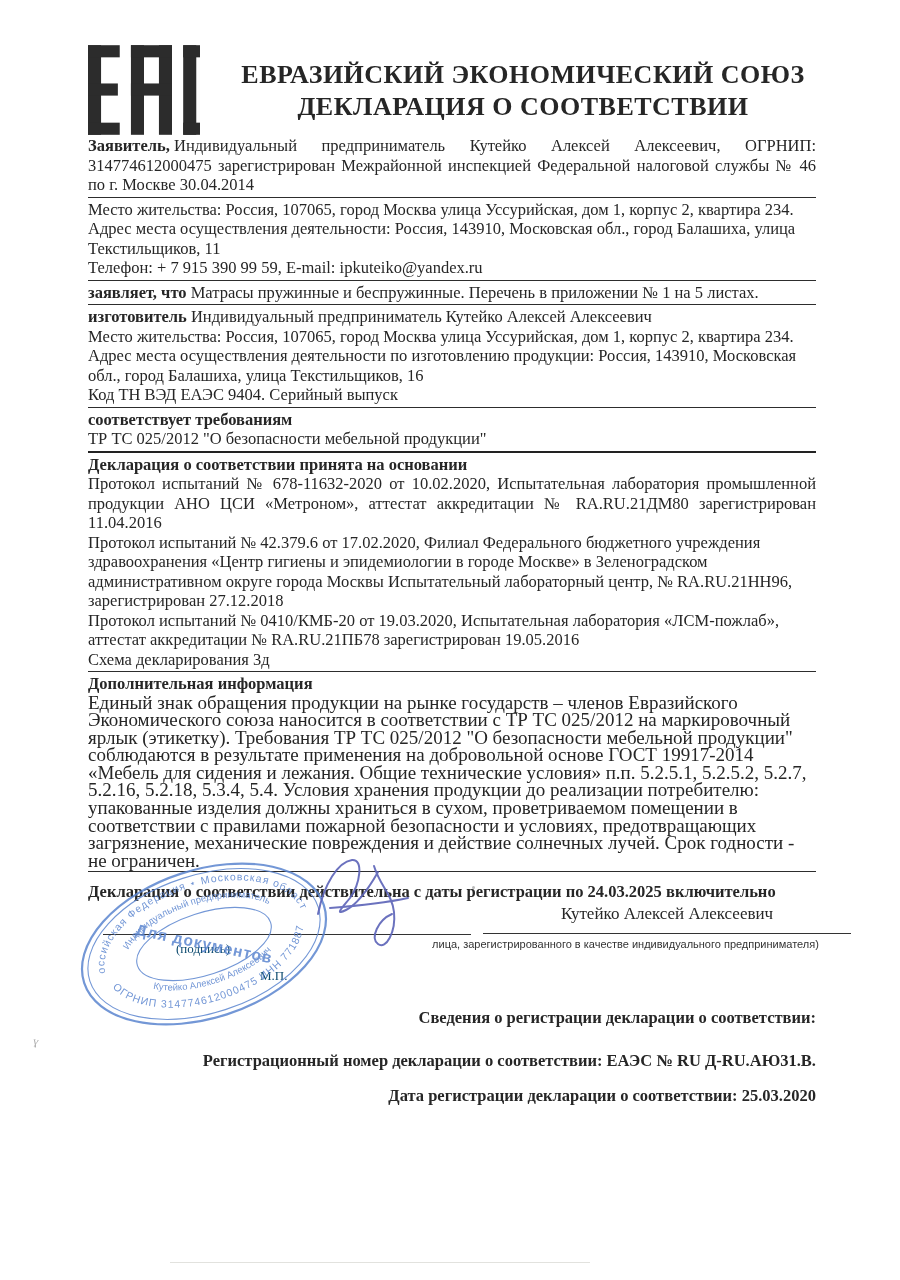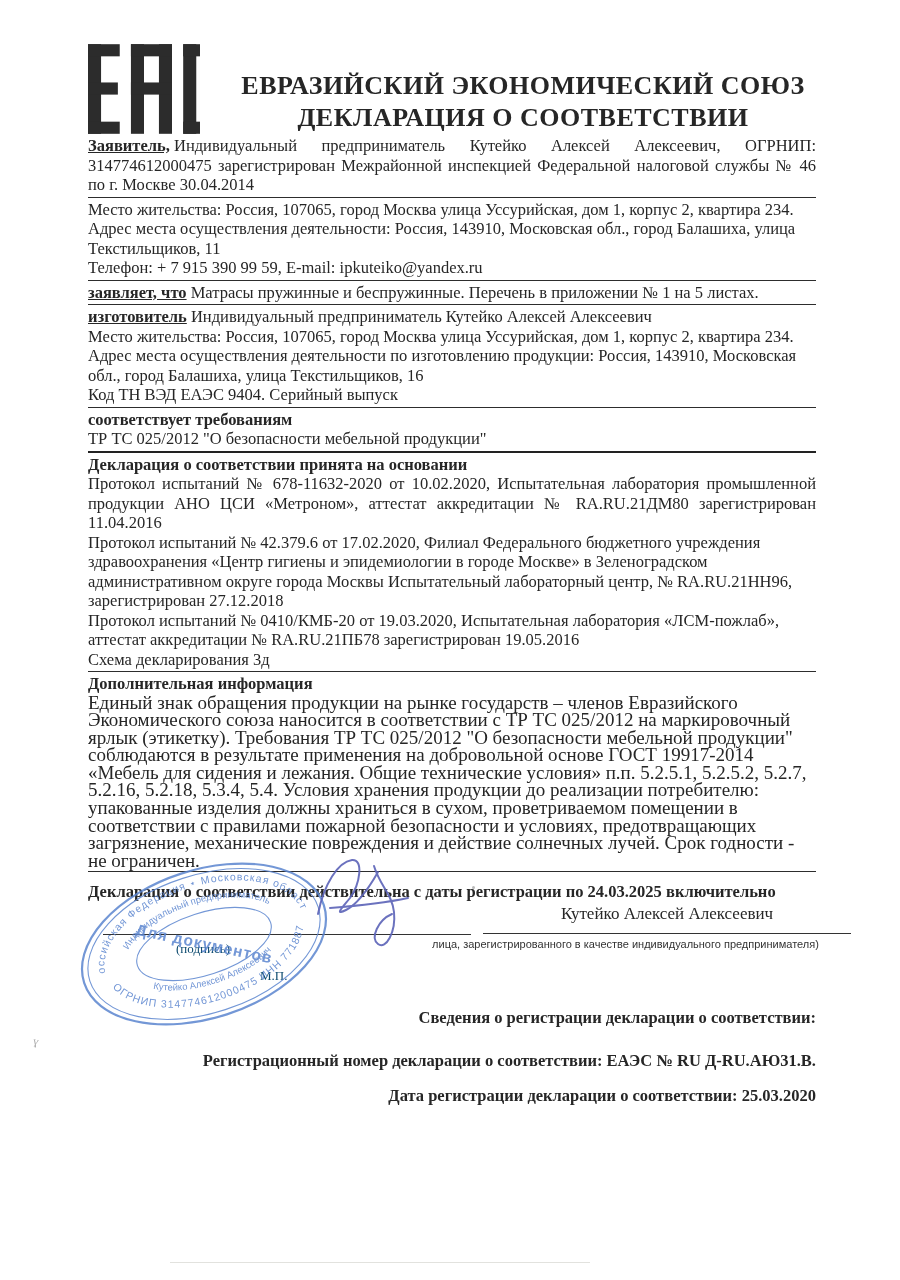--- a/index.html
+++ b/index.html
@@ -8,29 +8,29 @@
     width:900px;height:1280px;
     background:#fff;
     font-family:"Liberation Serif","DejaVu Serif",serif;
     color:#262626;
     overflow:hidden;
     box-sizing:border-box;
     padding:42px 84px 0 88px;
     font-size:16.5px;
     line-height:19.5px;
   }
-  .header{display:flex;align-items:flex-end;height:92px;margin-bottom:2px;}
+  .header{display:flex;align-items:center;height:92px;margin-bottom:2px;}
   .eac-logo{flex:0 0 auto;margin-top:4px;}
   .titles{
     flex:1 1 auto;text-align:center;
     font-weight:bold;font-size:26px;line-height:32px;
     letter-spacing:.5px;padding-top:6px;padding-left:30px;
   }
   .b{font-weight:bold;}
-  .lbl{font-weight:bold;margin-right:.25em;text-decoration:underline;}
+  .lbl{font-weight:bold;margin-right:.25em;}
   p,.blk{margin:0;}
   .just{text-align:justify;}
   hr.rule{border:0;border-top:1.6px solid #2d2d2d;margin:2px 0 2px 0;}
   hr.rule.thick{border-top:2.6px solid #222;}
   .addl-text{font-size:19px;line-height:17.6px;}
   .validity{font-weight:bold;margin-top:10px;}
   .sig-area{position:relative;height:96px;margin-top:4px;}
   .sig-line{position:absolute;border-top:1.5px solid #333;height:0;}
   .sig-line.left{left:15px;top:28px;width:368px;}
   .sig-line.right{left:395px;top:27px;width:368px;}

